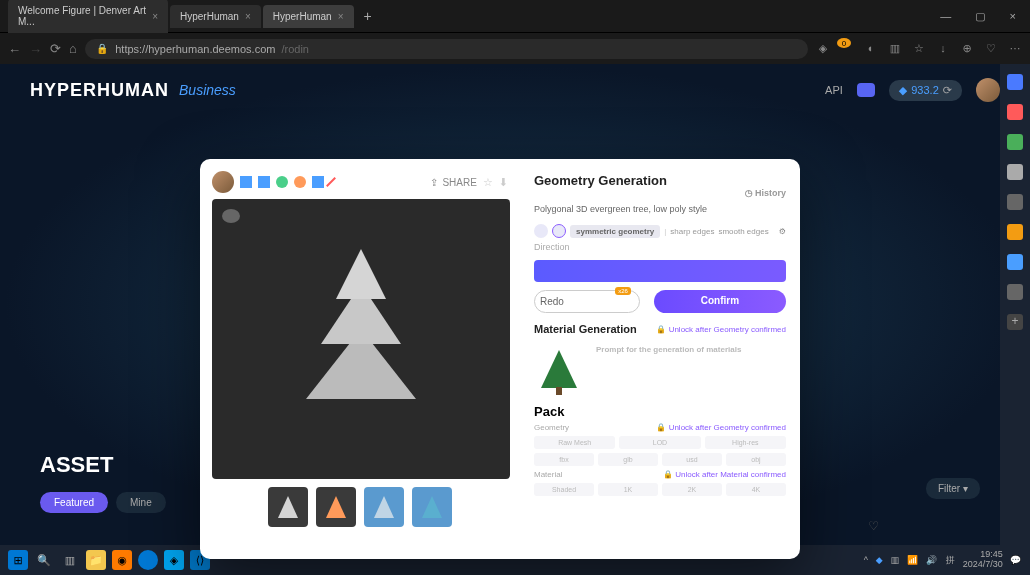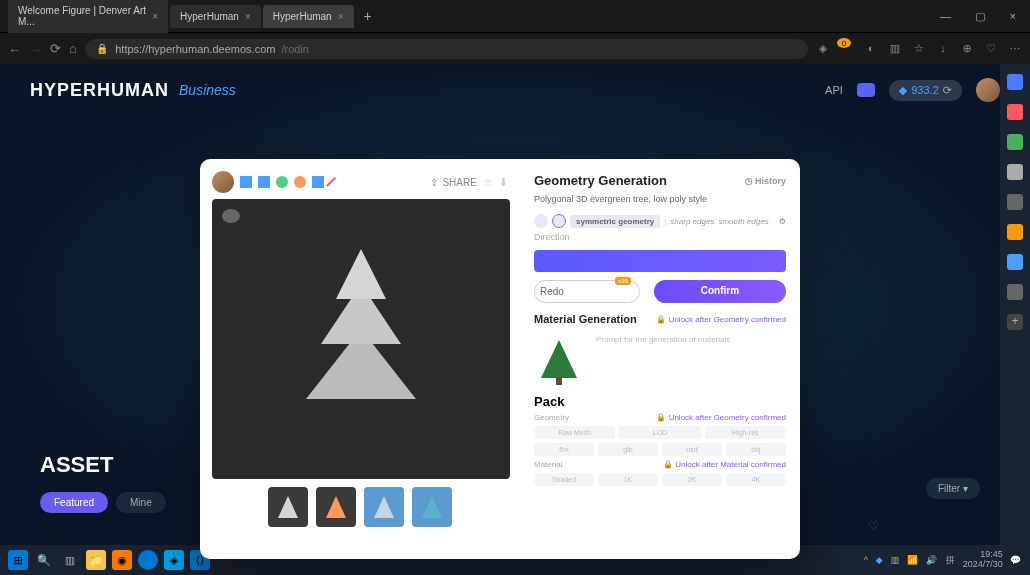--- a/index.html
+++ b/index.html
@@ -51,37 +51,37 @@
 .tree-shape { position: absolute; left: 50%; transform: translateX(-50%); }
 .tree-top { top: 10px; width: 0; height: 0; border-left: 25px solid transparent; border-right: 25px solid transparent; border-bottom: 50px solid #d5d5d5; }
 .tree-mid { top: 45px; width: 0; height: 0; border-left: 40px solid transparent; border-right: 40px solid transparent; border-bottom: 60px solid #c8c8c8; }
 .tree-bot { top: 90px; width: 0; height: 0; border-left: 55px solid transparent; border-right: 55px solid transparent; border-bottom: 70px solid #bbb; }
 
 .thumbs { display: flex; gap: 8px; margin-top: 8px; justify-content: center; }
 .thumb { width: 40px; height: 40px; border-radius: 4px; background: #3a3a3a; display: flex; align-items: center; justify-content: center; position: relative; }
 .thumb-tree { width: 0; height: 0; border-left: 10px solid transparent; border-right: 10px solid transparent; border-bottom: 22px solid; }
 
 .modal-right { flex: 1; padding: 14px; overflow-y: auto; }
-.panel-title { font-size: 13px; font-weight: 600; color: #222; display: flex; align-items: center; }
+.panel-title { font-size: 13px; font-weight: 600; color: #222; display: flex; align-items: flex-start; flex-direction: column; }
 .panel-history { margin-left: auto; font-size: 9px; color: #999; font-weight: bold; }
 .prompt-text { font-size: 9px; color: #666; margin: 6px 0; }
 .chips { display: flex; gap: 4px; align-items: center; margin: 10px 0 4px; flex-wrap: wrap; font-size: 8px; }
 .chip-circle { width: 14px; height: 14px; border-radius: 50%; background: #e8e8f8; }
 .chip { background: #e8e8f0; padding: 2px 6px; border-radius: 3px; color: #666; font-weight: bold; }
-.chip-text { color: #999; font-style: italic; }
+.chip-text { color: #999; }
 .chip-gear { margin-left: auto; color: #888; }
 .dir-label { font-size: 9px; color: #aaa; margin: 4px 0; }
 .gen-bar { height: 22px; background: linear-gradient(90deg, #5b5bff, #7a5bff); border-radius: 4px; margin: 8px 0; }
 .btn-row { display: flex; gap: 14px; margin-bottom: 10px; }
 .btn-redo { flex: 1; background: #fff; border: 1px solid #ccc; border-radius: 14px; padding: 5px; font-size: 10px; color: #666; position: relative; }
 .btn-redo-badge { position: absolute; top: -4px; right: 8px; background: #f39c12; color: #fff; font-size: 6px; padding: 1px 3px; border-radius: 3px; }
 .btn-confirm { flex: 1.3; background: linear-gradient(90deg, #6b4bff, #8b5bff); border-radius: 14px; padding: 5px; font-size: 10px; color: #fff; text-align: center; font-weight: 600; }
 .sec-title { font-size: 11px; font-weight: 600; color: #222; margin: 6px 0; display: flex; align-items: center; }
 .sec-lock { margin-left: auto; color: #8a5bff; font-size: 8px; font-weight: normal; }
-.mat-row { display: flex; gap: 8px; align-items: flex-start; }
+.mat-row { display: flex; gap: 8px; align-items: flex-start; font-weight: bold; }
 .mat-thumb { width: 50px; height: 55px; display: flex; align-items: center; justify-content: center; }
 .mat-tree { width: 0; height: 0; border-left: 18px solid transparent; border-right: 18px solid transparent; border-bottom: 38px solid #2a7a3a; position: relative; }
 .mat-tree::after { content: ''; position: absolute; bottom: -45px; left: -3px; width: 6px; height: 8px; background: #6a4a2a; }
 .mat-prompt { flex: 1; font-size: 8px; color: #bbb; padding: 4px; }
 .pack-head { font-size: 13px; font-weight: 700; margin-top: 8px; }
 .pack-row { display: flex; font-size: 8px; color: #aaa; margin: 4px 0; align-items: center; }
 .pack-lock { margin-left: auto; color: #8a5bff; }
 .pack-opts { display: flex; gap: 4px; font-size: 7px; color: #bbb; margin: 4px 0; }
 .pack-opt { flex: 1; text-align: center; padding: 3px; background: #f5f5f8; border-radius: 3px; }
 

